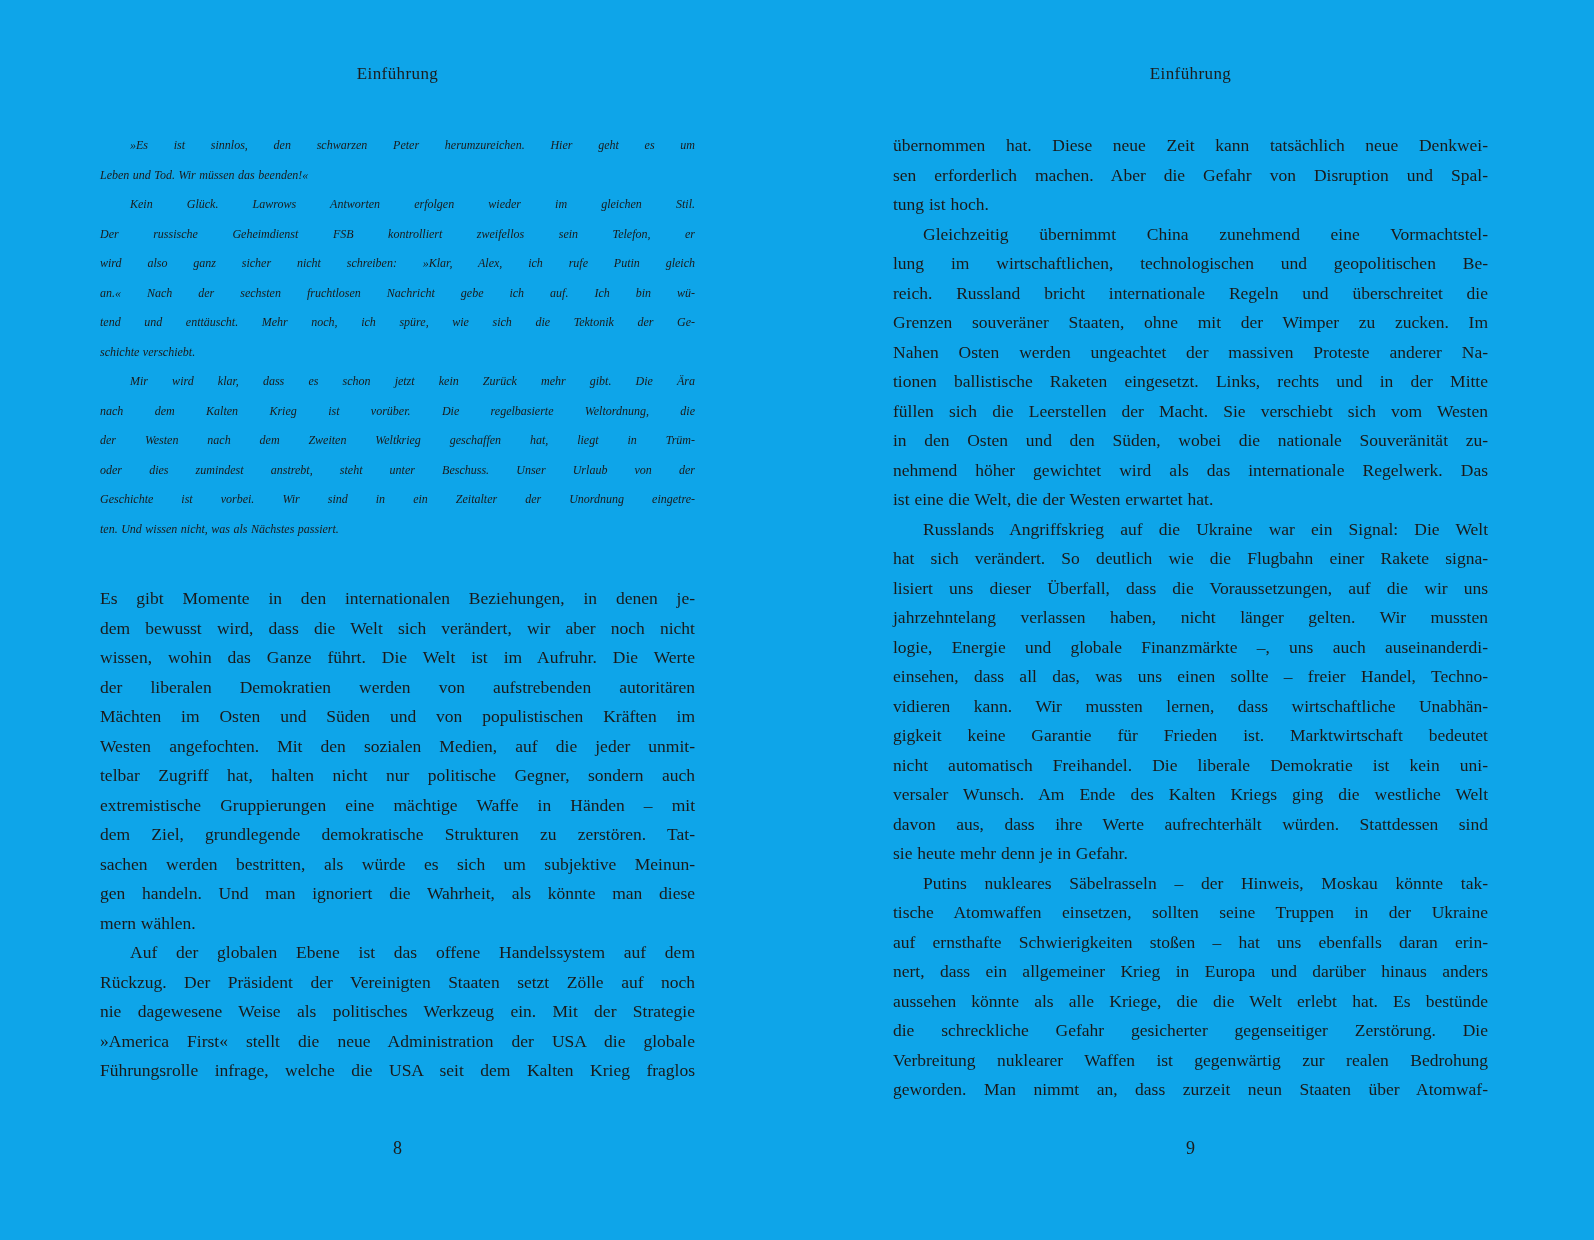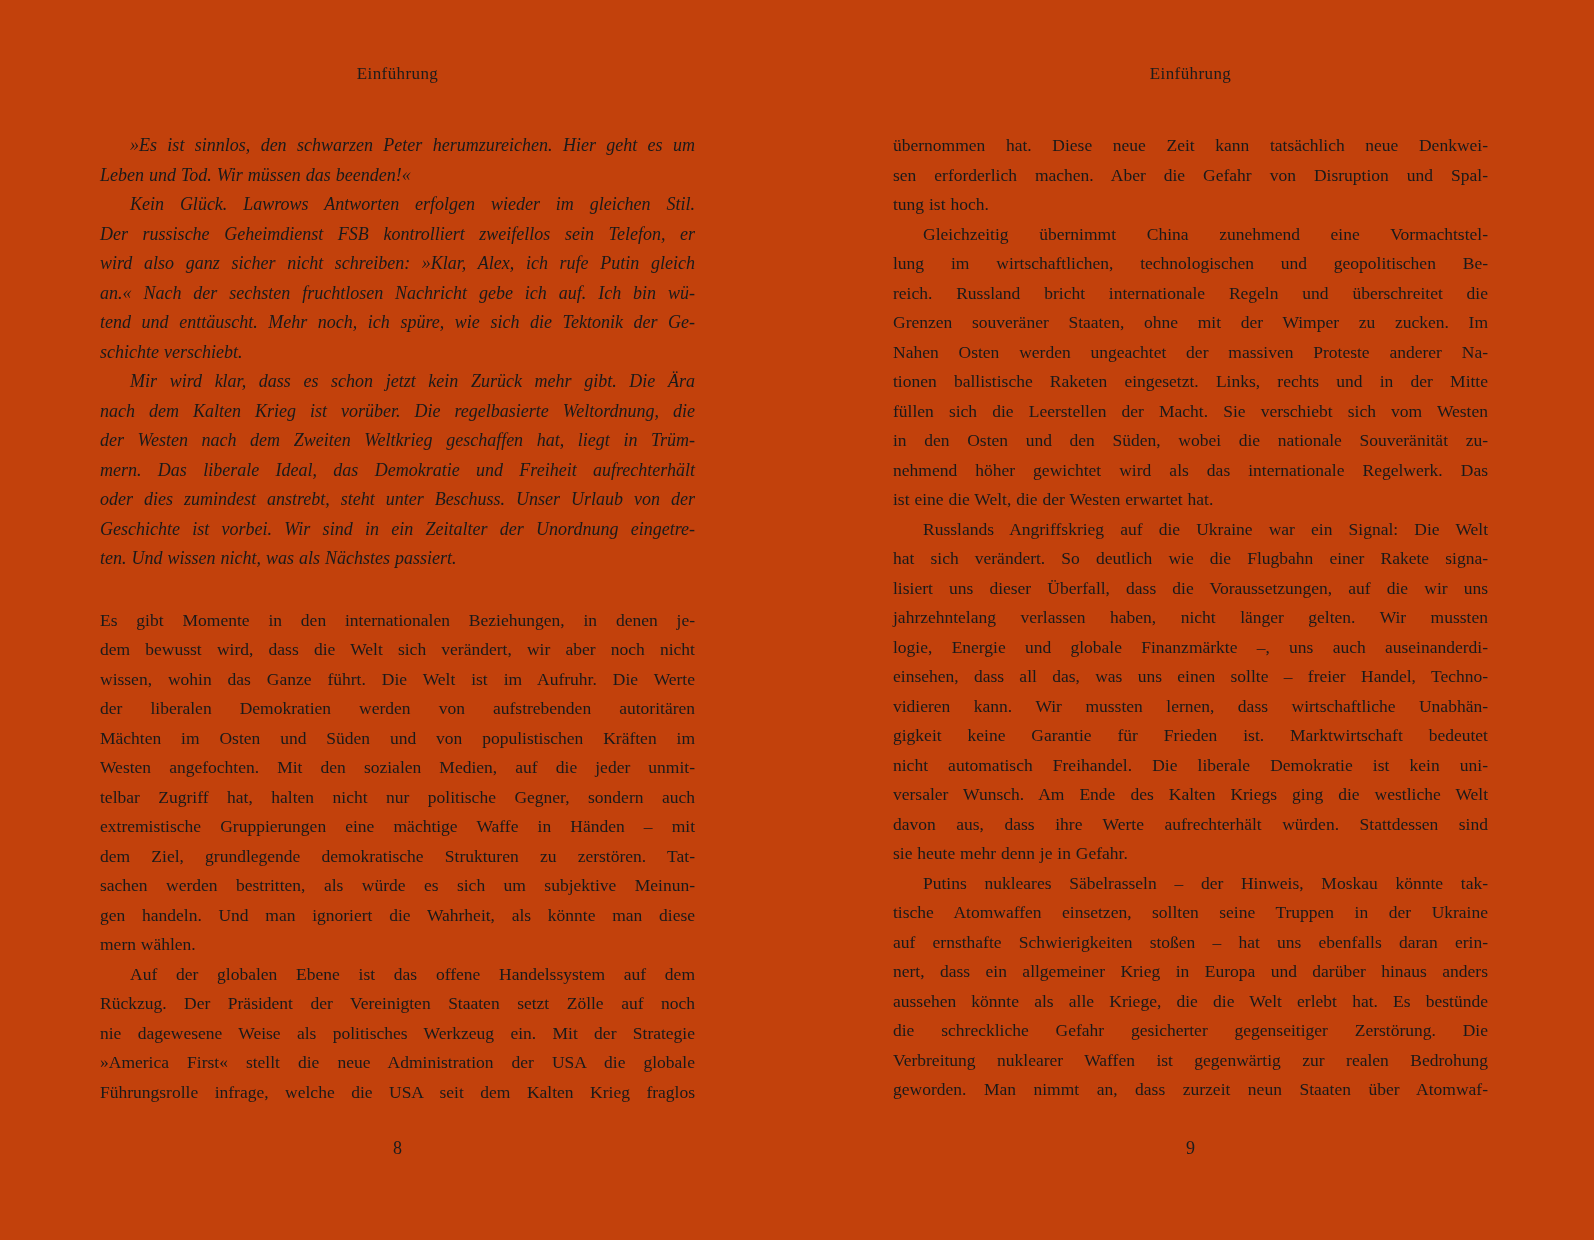--- a/index.html
+++ b/index.html
@@ -11,21 +11,21 @@
     width: 1594px;
     height: 1240px;
     position: relative;
     font-family: "Liberation Serif", "DejaVu Serif", serif;
     color: #1a1a1a;
     overflow: hidden;
   }
   .spread {
     position: absolute;
     inset: 0;
-    background: #c2410c;
+    background: #0ea5e9;
   }
   .page {
     position: absolute;
     top: 0;
     width: 595px;
     height: 1240px;
   }
   .page--left  { left: 100px; }
   .page--right { left: 893px; }
   .running-header {
@@ -38,31 +38,31 @@
     letter-spacing: 0.4px;
     color: #1c1c1c;
   }
   .body-text {
     position: absolute;
     top: 131px;
     left: 0;
     width: 595px;
   }
   .para { margin: 0; }
-  .para.space-before { margin-top: 32px; }
+  .para.space-before { margin-top: 40px; }
   .para.italic { font-style: italic; }
   .line {
     font-size: 17.5px;
     line-height: 29.5px;
     text-align: justify;
     text-align-last: justify;
     word-spacing: 0.5px;
     white-space: normal;
   }
-  .para.italic .line { font-size: 18px; }
+  .para.italic .line { font-size: 12px; }
   .line.indent { text-indent: 30px; }
   .line.para-end { text-align-last: left; }
   .page-number {
     position: absolute;
     top: 1138px;
     left: 0;
     width: 100%;
     text-align: center;
     font-size: 18px;
     color: #1c1c1c;
@@ -85,21 +85,20 @@
           <div class="line">Der russische Geheimdienst FSB kontrolliert zweifellos sein Telefon, er</div>
           <div class="line">wird also ganz sicher nicht schreiben: »Klar, Alex, ich rufe Putin gleich</div>
           <div class="line">an.« Nach der sechsten fruchtlosen Nachricht gebe ich auf. Ich bin wü-</div>
           <div class="line">tend und enttäuscht. Mehr noch, ich spüre, wie sich die Tektonik der Ge-</div>
           <div class="line para-end">schichte verschiebt.</div>
         </div>
         <div class="para italic">
           <div class="line indent">Mir wird klar, dass es schon jetzt kein Zurück mehr gibt. Die Ära</div>
           <div class="line">nach dem Kalten Krieg ist vorüber. Die regelbasierte Weltordnung, die</div>
           <div class="line">der Westen nach dem Zweiten Weltkrieg geschaffen hat, liegt in Trüm-</div>
-          <div class="line">mern. Das liberale Ideal, das Demokratie und Freiheit aufrechterhält</div>
           <div class="line">oder dies zumindest anstrebt, steht unter Beschuss. Unser Urlaub von der</div>
           <div class="line">Geschichte ist vorbei. Wir sind in ein Zeitalter der Unordnung eingetre-</div>
           <div class="line para-end">ten. Und wissen nicht, was als Nächstes passiert.</div>
         </div>
         <div class="para space-before">
           <div class="line">Es gibt Momente in den internationalen Beziehungen, in denen je-</div>
           <div class="line">dem bewusst wird, dass die Welt sich verändert, wir aber noch nicht</div>
           <div class="line">wissen, wohin das Ganze führt. Die Welt ist im Aufruhr. Die Werte</div>
           <div class="line">der liberalen Demokratien werden von aufstrebenden autoritären</div>
           <div class="line">Mächten im Osten und Süden und von populistischen Kräften im</div>

